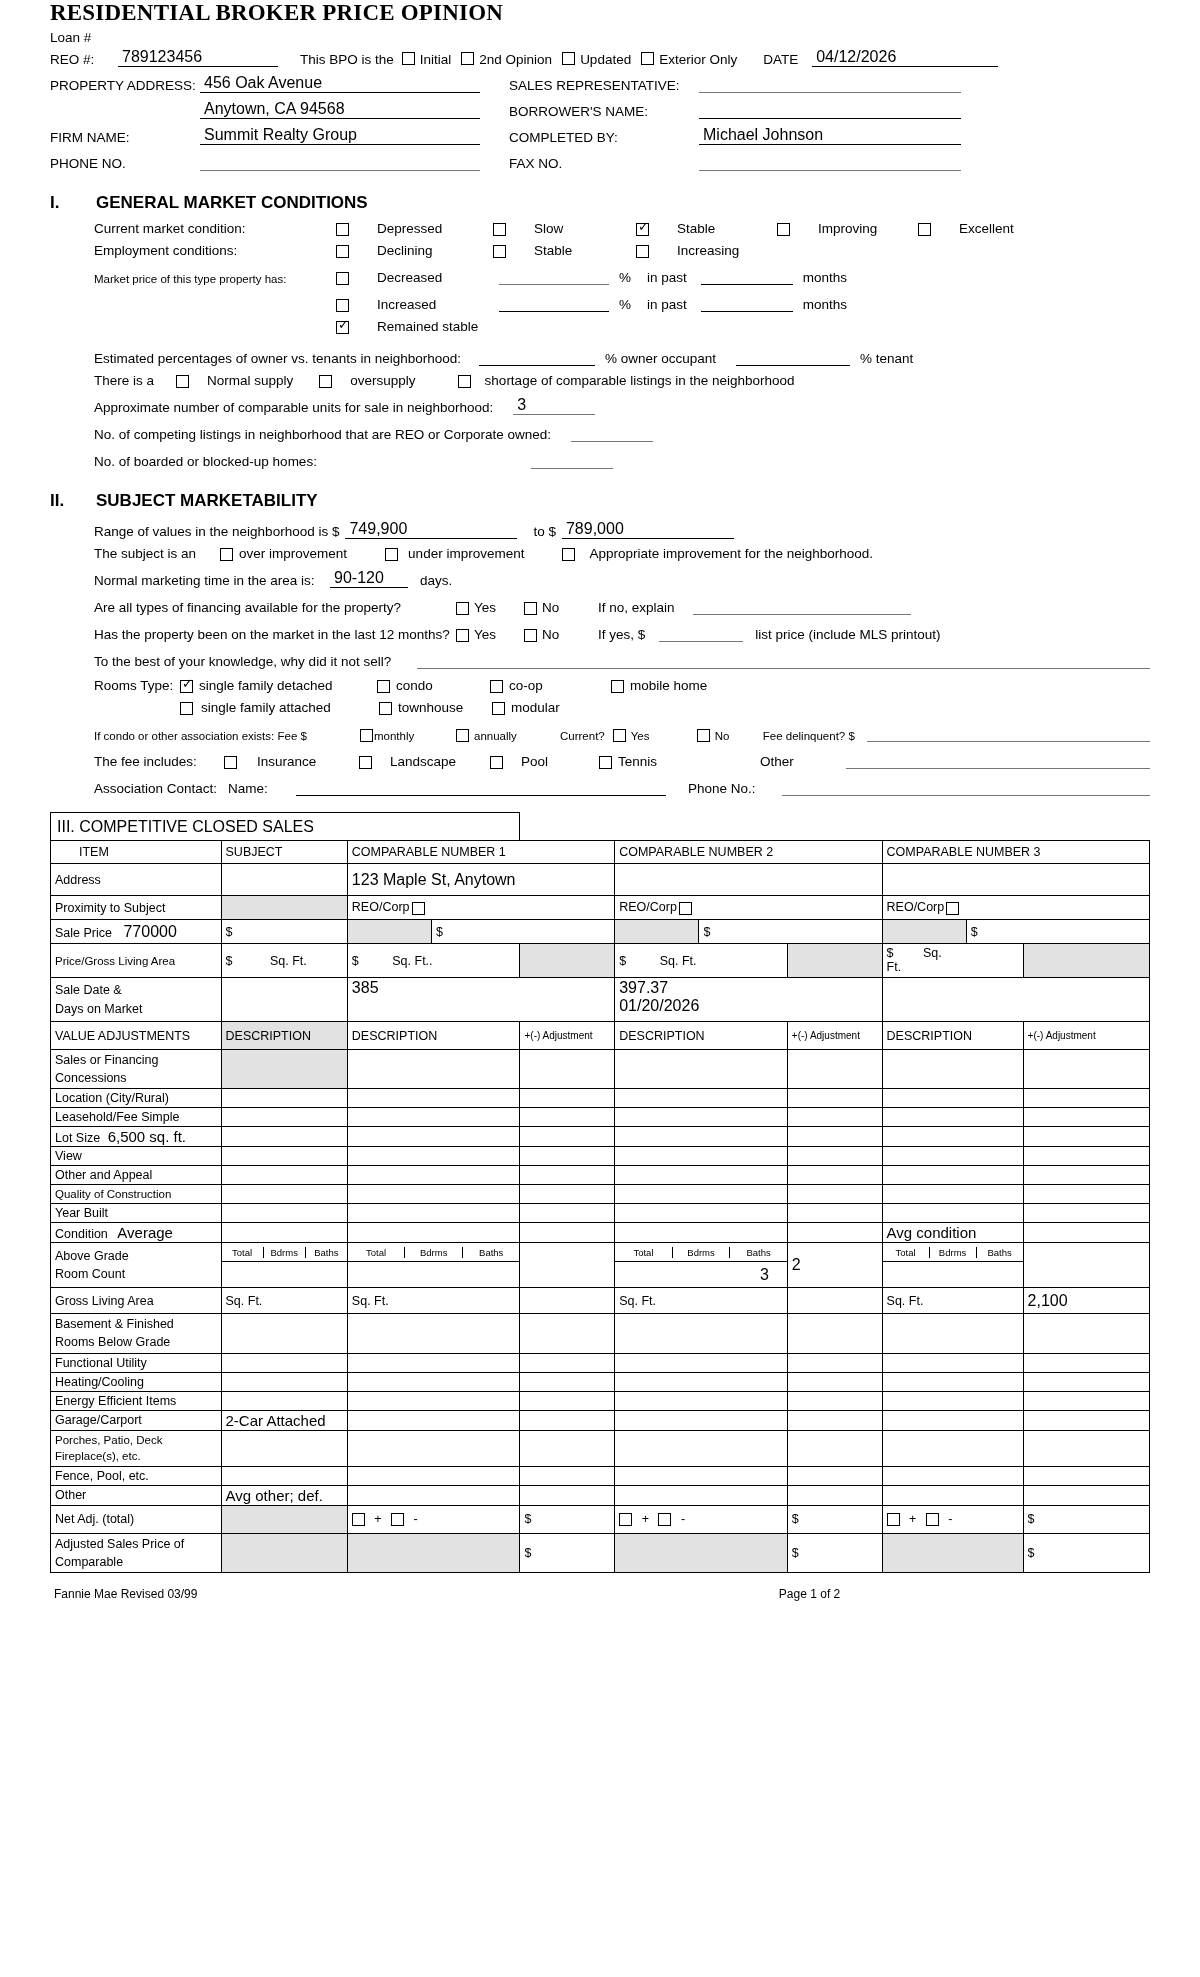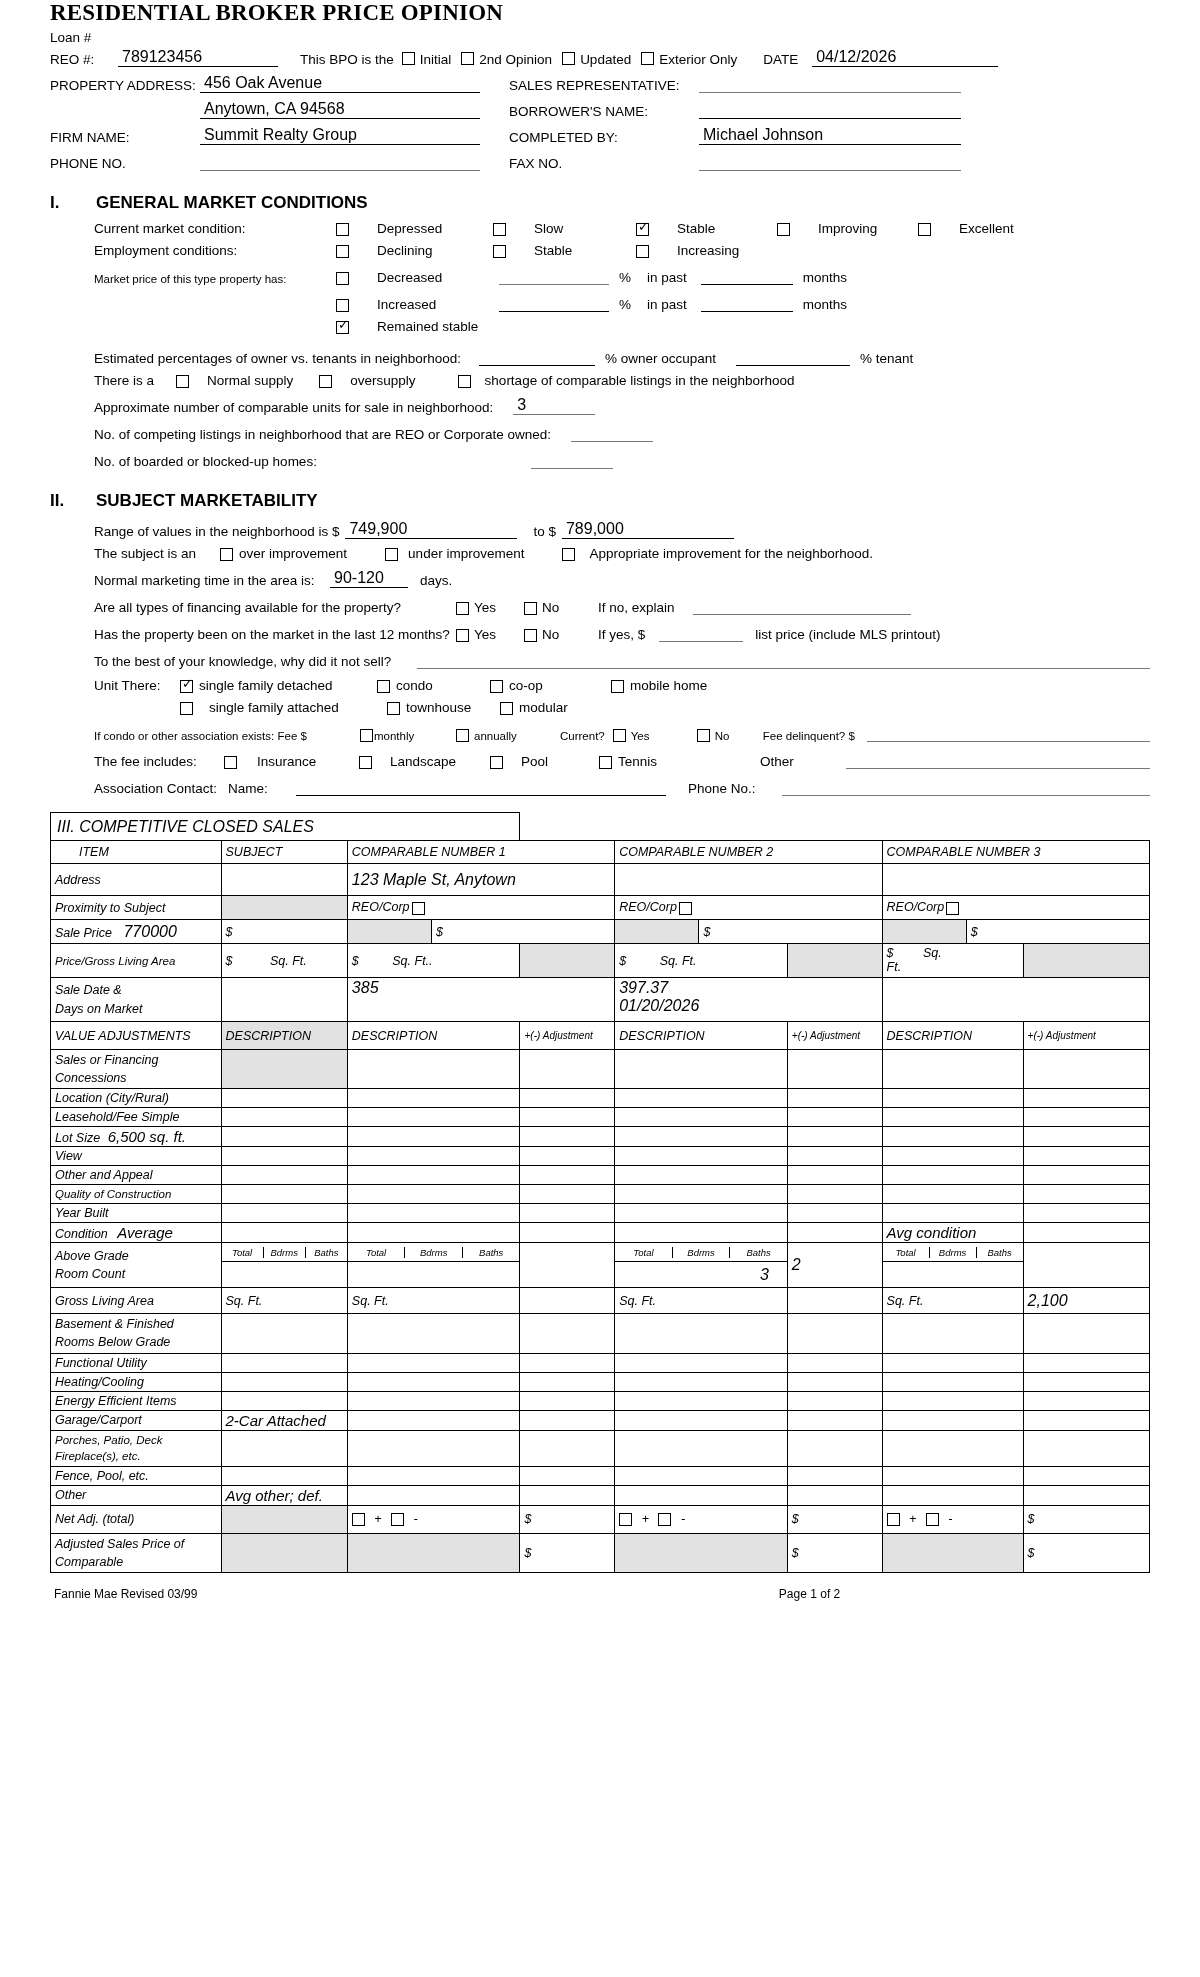--- a/index.html
+++ b/index.html
@@ -79,21 +79,20 @@
   .indent { padding-left:44px; }
 
   .line { display:flex; align-items:flex-end; margin-bottom:7px; }
 
   
   table.cs {
     width:100%;
     border-collapse:collapse;
     font-size:12.5px;
     table-layout:fixed;
-    font-style:italic;
   }
   table.cs td, table.cs th {
     border:1px solid #000;
     padding:1px 4px;
     vertical-align:middle;
     height:19px;
     font-weight:normal;
     text-align:left;
   }
   td.ctr, th.ctr { text-align:center; }
@@ -378,35 +377,35 @@
     </div>
 
     <div class="line">
       <span class="lbl">To the best of your knowledge, why did it not sell?</span>
       <span class="fill gray" style="flex:1;margin-left:26px;">
         <span class="val"></span>
       </span>
     </div>
 
     <div class="line" style="margin-top:9px;">
-      <span class="lbl" style="width:86px;">Unit There:</span>
+      <span class="lbl" style="width:86px;">Rooms Type:</span>
       <span class="cb checked"></span>
       <span class="lbl" style="margin-left:6px;width:178px;">single family detached</span>
       <span class="cb"></span>
       <span class="lbl" style="margin-left:6px;width:94px;">condo</span>
       <span class="cb"></span>
       <span class="lbl" style="margin-left:6px;width:102px;">co-op</span>
       <span class="cb"></span>
       <span class="lbl" style="margin-left:6px;">mobile home</span>
     </div>
 
     <div class="line">
       <span class="lbl" style="width:86px;"></span>
       <span class="cb"></span>
-      <span class="lbl" style="margin-left:16px;width:178px;">single family attached</span>
+      <span class="lbl" style="margin-left:8px;width:178px;">single family attached</span>
       <span class="cb"></span>
       <span class="lbl" style="margin-left:6px;width:94px;">townhouse</span>
       <span class="cb"></span>
       <span class="lbl" style="margin-left:6px;">modular</span>
     </div>
 
     <div class="line" style="margin-top:7px;">
       <span class="lbl sm" style="width:266px;">If condo or other association exists: Fee $</span>
       <span class="cb"></span>
       <span class="lbl sm" style="margin-left:1px;width:82px;">monthly</span>

